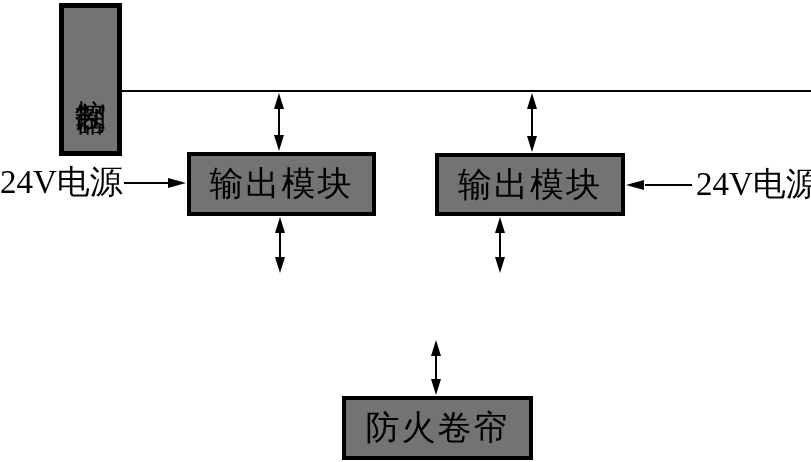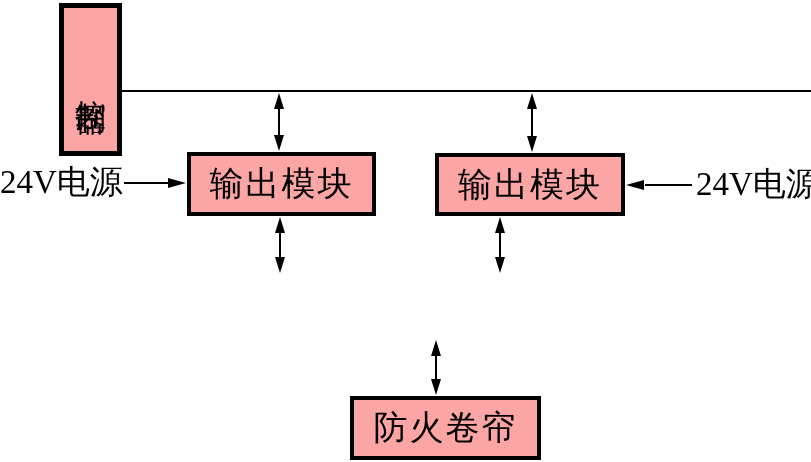--- a/index.html
+++ b/index.html
@@ -19,21 +19,21 @@
   #wires {
     position: absolute;
     left: 0;
     top: 0;
     width: 811px;
     height: 462px;
   }
   .node {
     position: absolute;
     box-sizing: border-box;
-    background: #fca5a5;
+    background: #737373;
     border: 4px solid #000000;
     display: flex;
     align-items: center;
     justify-content: center;
     text-align: center;
   }
   .node-label {
     font-size: 34px;
     line-height: 1;
     letter-spacing: 2px;
@@ -69,21 +69,20 @@
     left: 217px;
     top: 274px;
     width: 345px;
     height: 65px;
   }
   #node-shutter {
     left: 342px;
     top: 396px;
     width: 191px;
     height: 64px;
-    margin-left: 8px;
   }
   .power-label {
     position: absolute;
     font-size: 33px;
     line-height: 1.1;
     white-space: nowrap;
   }
   #power-label-left {
     left: 0px;
     top: 164px;

